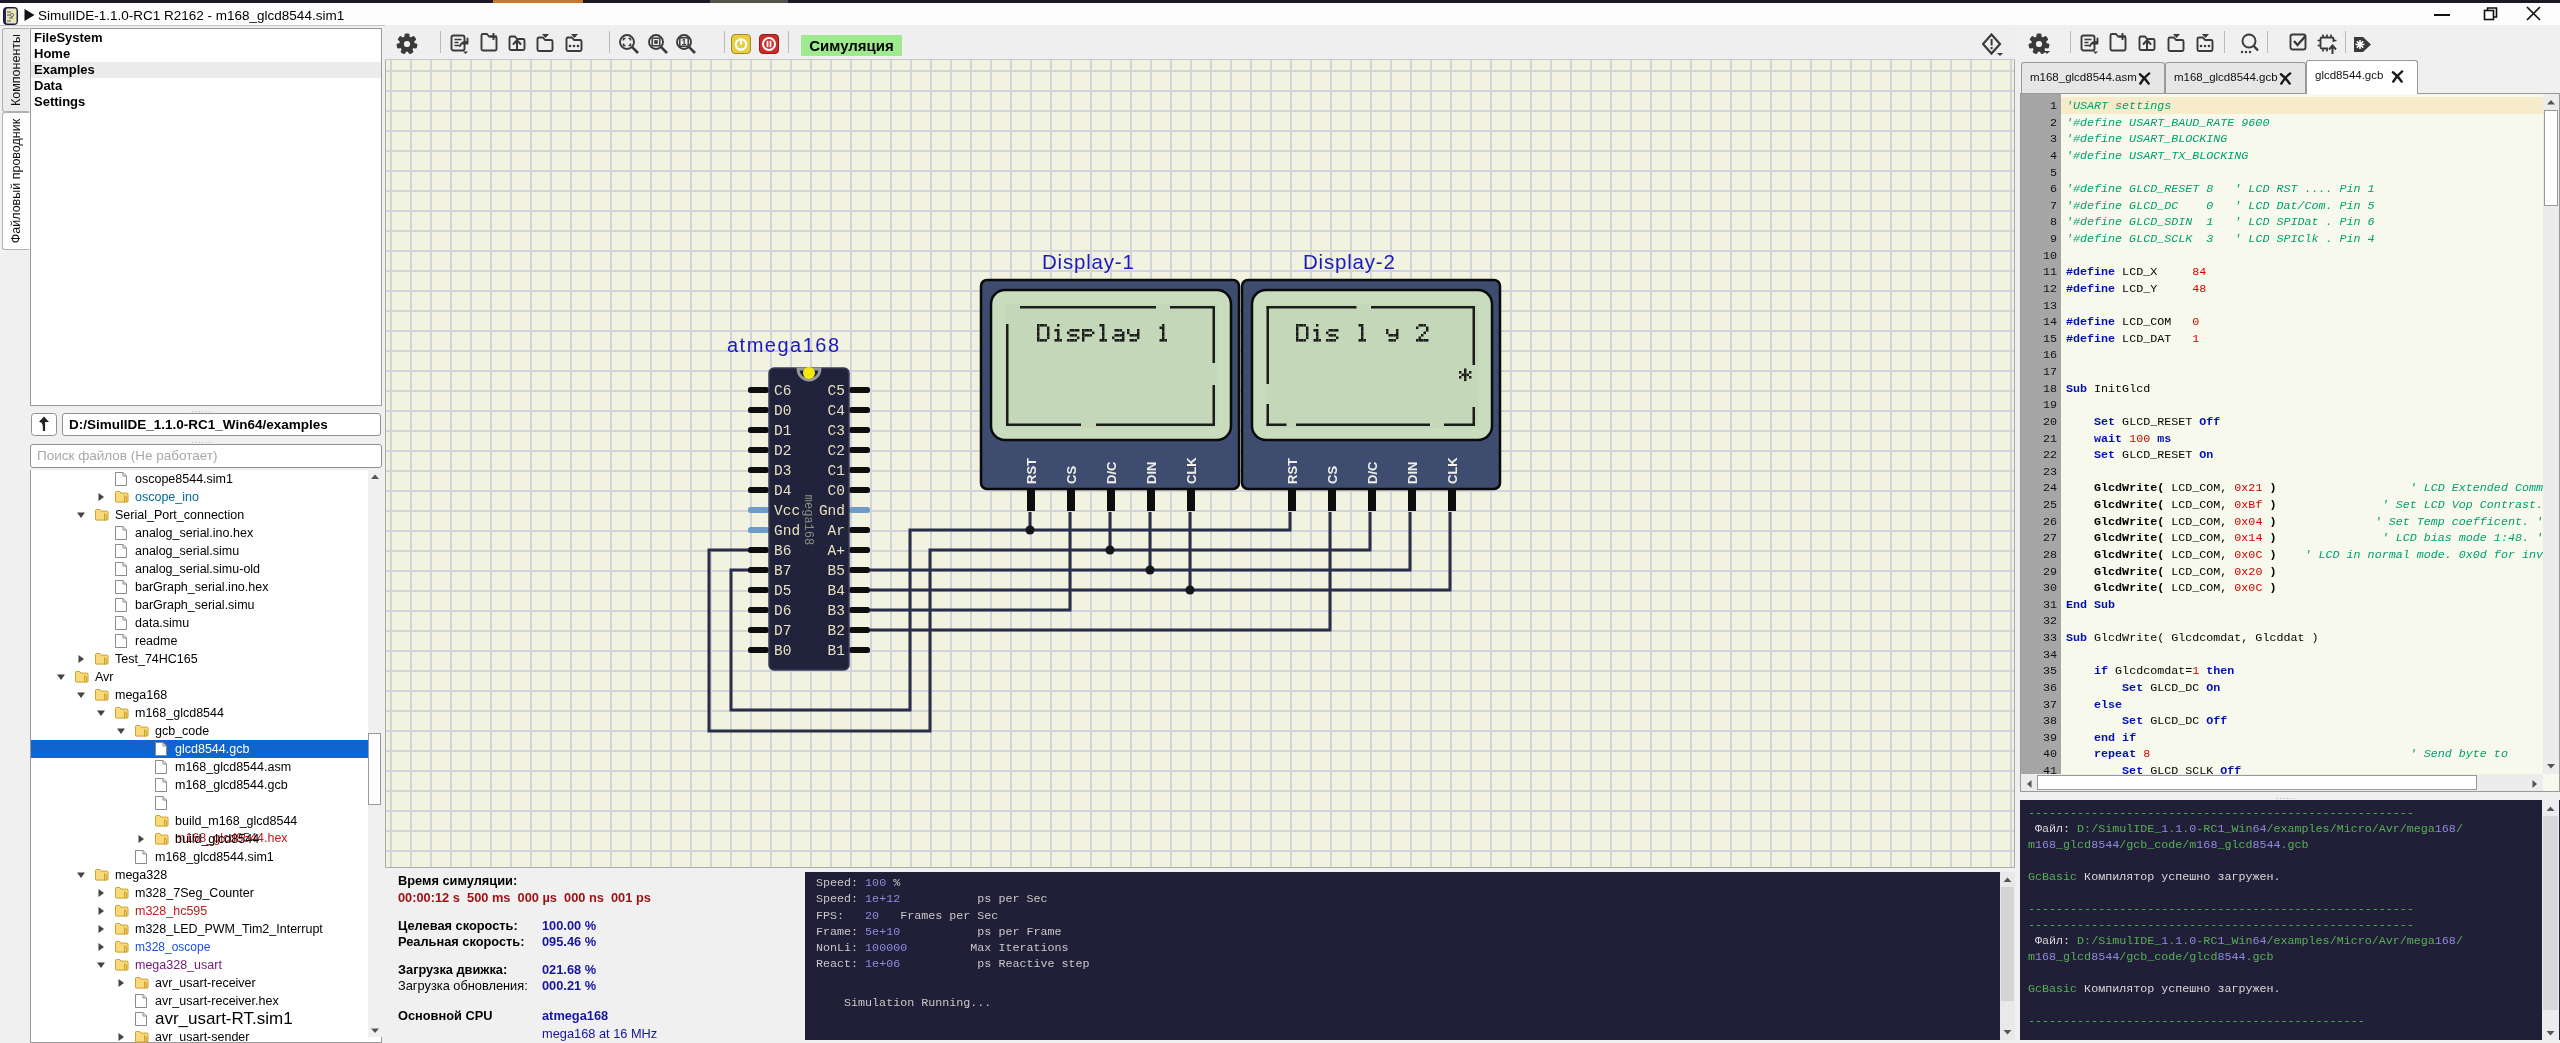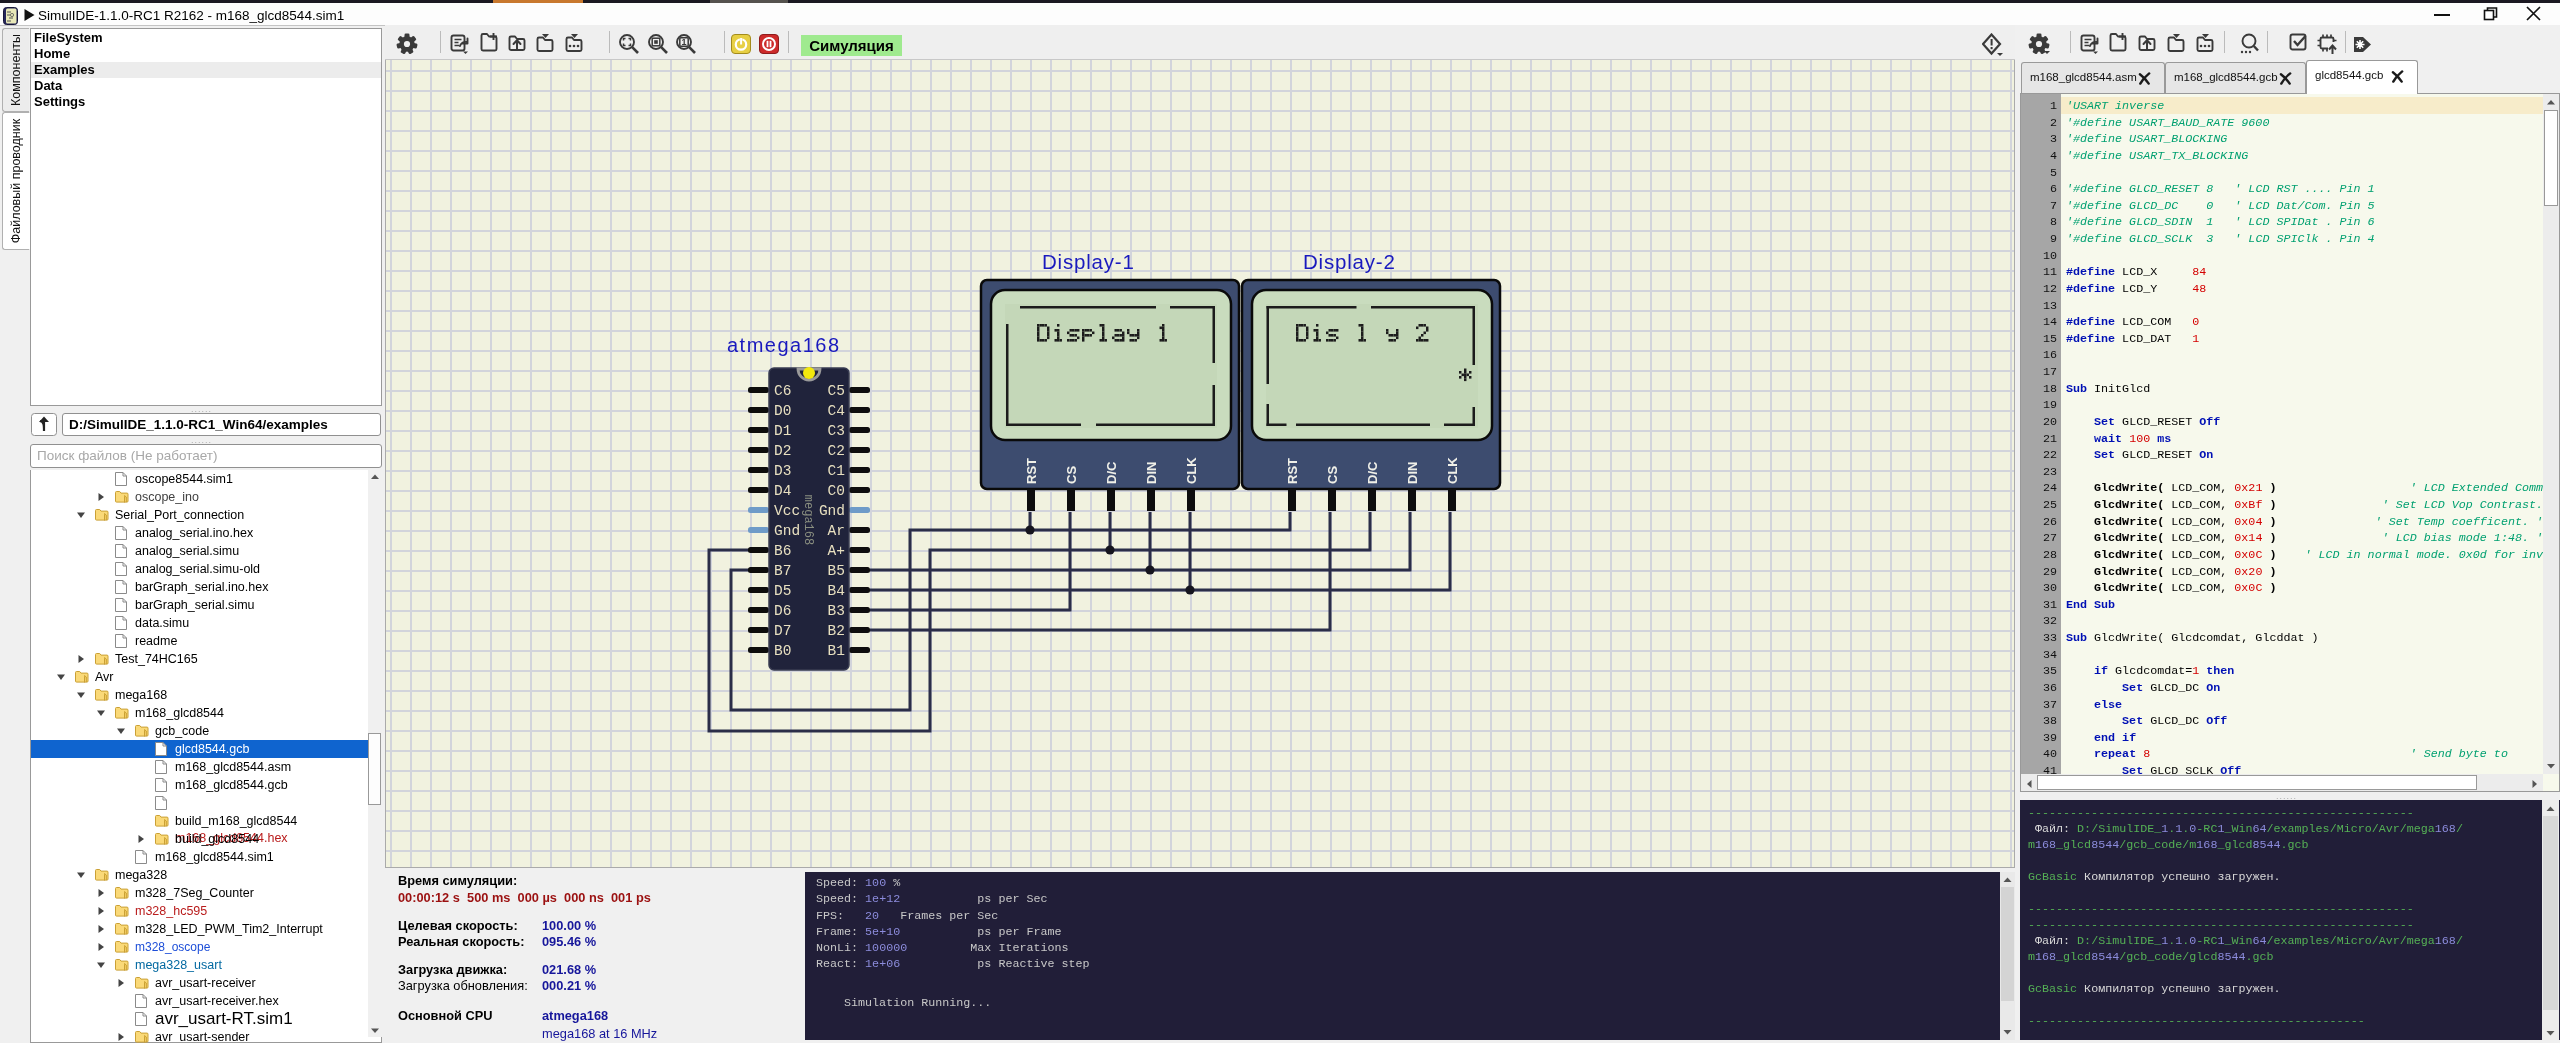--- a/index.html
+++ b/index.html
@@ -63,21 +63,21 @@
     </svg></span>
 <span class="abs" style="left:135px;top:471px;font-size:12.5px;color:#000;line-height:16px;white-space:nowrap">oscope8544.sim1</span>
 <span class="abs" style="left:97px;top:492px;line-height:0"><svg width="8" height="10" viewBox="0 0 8 10">
       <path d="M1.5 1 L7 5 L1.5 9 Z" fill="#444"></path>
     </svg></span>
 <span class="abs" style="left:115px;top:490px;line-height:0"><svg width="14" height="13" viewBox="0 0 14 13">
       <path d="M0.5 2.5 a1 1 0 0 1 1-1 h3.2 l1.3 1.6 h6 a1 1 0 0 1 1 1 v7 a1 1 0 0 1 -1 1 h-10.5 a1 1 0 0 1 -1-1 Z" fill="#fad978" stroke="#caa035"></path>
       <path d="M9.5 5.5 v7" stroke="#caa035" fill="none"></path>
       <path d="M9.5 5.6 l1.8 1.4 v5" fill="#f7cf5e" stroke="#caa035"></path>
     </svg></span>
-<span class="abs" style="left:135px;top:489px;font-size:12.5px;color:#404040;line-height:16px;white-space:nowrap">oscope_ino</span>
+<span class="abs" style="left:135px;top:489px;font-size:12.5px;color:#0369a1;line-height:16px;white-space:nowrap">oscope_ino</span>
 <span class="abs" style="left:76px;top:511px;line-height:0"><svg width="10" height="8" viewBox="0 0 10 8">
       <path d="M1 1.5 L9 1.5 L5 7 Z" fill="#444"></path>
     </svg></span>
 <span class="abs" style="left:95px;top:508px;line-height:0"><svg width="14" height="13" viewBox="0 0 14 13">
       <path d="M0.5 2.5 a1 1 0 0 1 1-1 h3.2 l1.3 1.6 h6 a1 1 0 0 1 1 1 v7 a1 1 0 0 1 -1 1 h-10.5 a1 1 0 0 1 -1-1 Z" fill="#fad978" stroke="#caa035"></path>
       <path d="M9.5 5.5 v7" stroke="#caa035" fill="none"></path>
       <path d="M9.5 5.6 l1.8 1.4 v5" fill="#f7cf5e" stroke="#caa035"></path>
     </svg></span>
 <span class="abs" style="left:115px;top:507px;font-size:12.5px;color:#000;line-height:16px;white-space:nowrap">Serial_Port_connection</span>
 <span class="abs" style="left:115px;top:526px;line-height:0"><svg width="12" height="14" viewBox="0 0 12 14">
@@ -247,21 +247,21 @@
     </svg></span>
 <span class="abs" style="left:135px;top:939px;font-size:12px;color:#1d4ed8;line-height:16px;white-space:nowrap">m328_oscope</span>
 <span class="abs" style="left:96px;top:961px;line-height:0"><svg width="10" height="8" viewBox="0 0 10 8">
       <path d="M1 1.5 L9 1.5 L5 7 Z" fill="#444"></path>
     </svg></span>
 <span class="abs" style="left:115px;top:958px;line-height:0"><svg width="14" height="13" viewBox="0 0 14 13">
       <path d="M0.5 2.5 a1 1 0 0 1 1-1 h3.2 l1.3 1.6 h6 a1 1 0 0 1 1 1 v7 a1 1 0 0 1 -1 1 h-10.5 a1 1 0 0 1 -1-1 Z" fill="#fad978" stroke="#caa035"></path>
       <path d="M9.5 5.5 v7" stroke="#caa035" fill="none"></path>
       <path d="M9.5 5.6 l1.8 1.4 v5" fill="#f7cf5e" stroke="#caa035"></path>
     </svg></span>
-<span class="abs" style="left:135px;top:957px;font-size:12.5px;color:#0369a1;line-height:16px;white-space:nowrap">mega328_usart</span>
+<span class="abs" style="left:135px;top:957px;font-size:12.5px;color:#701a75;line-height:16px;white-space:nowrap">mega328_usart</span>
 <span class="abs" style="left:117px;top:978px;line-height:0"><svg width="8" height="10" viewBox="0 0 8 10">
       <path d="M1.5 1 L7 5 L1.5 9 Z" fill="#444"></path>
     </svg></span>
 <span class="abs" style="left:135px;top:976px;line-height:0"><svg width="14" height="13" viewBox="0 0 14 13">
       <path d="M0.5 2.5 a1 1 0 0 1 1-1 h3.2 l1.3 1.6 h6 a1 1 0 0 1 1 1 v7 a1 1 0 0 1 -1 1 h-10.5 a1 1 0 0 1 -1-1 Z" fill="#fad978" stroke="#caa035"></path>
       <path d="M9.5 5.5 v7" stroke="#caa035" fill="none"></path>
       <path d="M9.5 5.6 l1.8 1.4 v5" fill="#f7cf5e" stroke="#caa035"></path>
     </svg></span>
 <span class="abs" style="left:155px;top:975px;font-size:12.5px;color:#000;line-height:16px;white-space:nowrap">avr_usart-receiver</span>
 <span class="abs" style="left:135px;top:994px;line-height:0"><svg width="12" height="14" viewBox="0 0 12 14">
@@ -827,21 +827,21 @@
 33
 34
 35
 36
 37
 38
 39
 40
 41
 42</pre>
-<pre class="abs" style="left:2066px;top:98px;width:477px;height:676px;overflow:hidden;font-size:11.7px;line-height:16.62px;color:#000;z-index:3"><span class="cm">'USART inverse</span>
+<pre class="abs" style="left:2066px;top:98px;width:477px;height:676px;overflow:hidden;font-size:11.7px;line-height:16.62px;color:#000;z-index:3"><span class="cm">'USART settings</span>
 <span class="cm">'#define USART_BAUD_RATE 9600</span>
 <span class="cm">'#define USART_BLOCKING</span>
 <span class="cm">'#define USART_TX_BLOCKING</span>
 
 <span class="cm">'#define GLCD_RESET 8</span>   <span class="cm">' LCD RST .... Pin 1</span>
 <span class="cm">'#define GLCD_DC    0</span>   <span class="cm">' LCD Dat/Com. Pin 5</span>
 <span class="cm">'#define GLCD_SDIN  1</span>   <span class="cm">' LCD SPIDat . Pin 6</span>
 <span class="cm">'#define GLCD_SCLK  3</span>   <span class="cm">' LCD SPIClk . Pin 4</span>
 
 <span class="kw">#define</span> LCD_X     <span class="nm">84</span>

